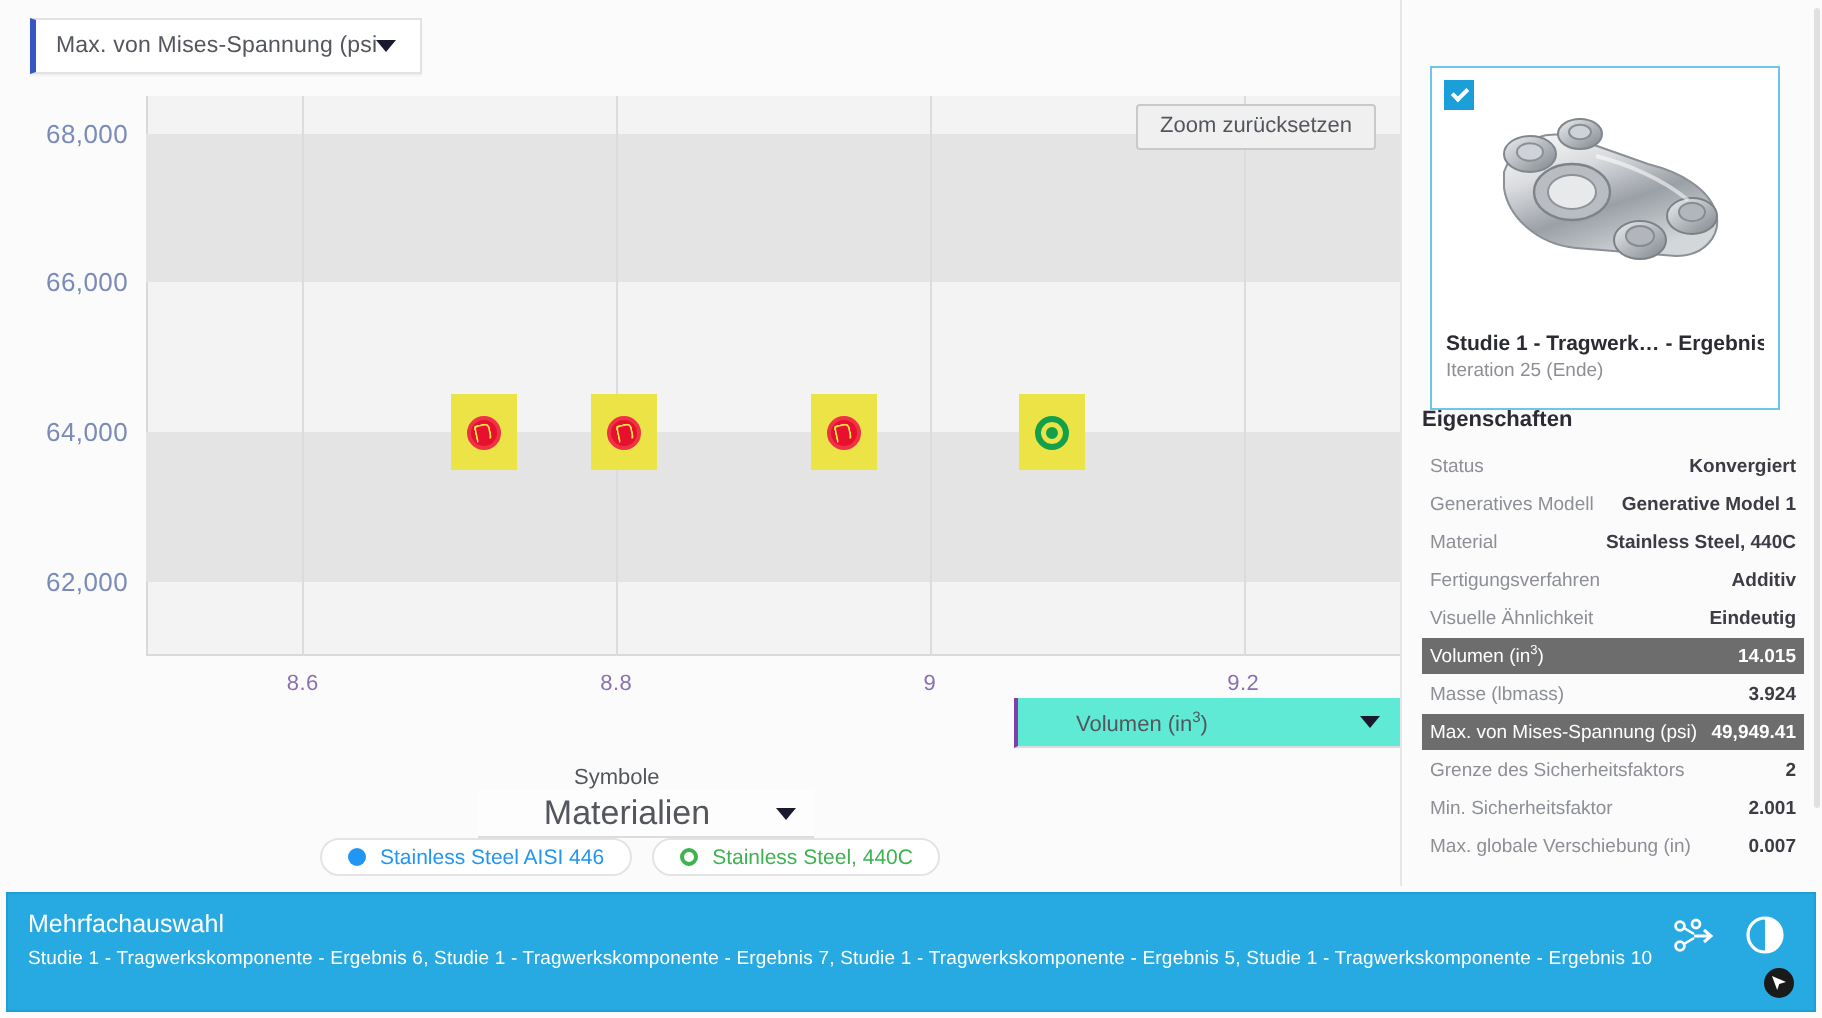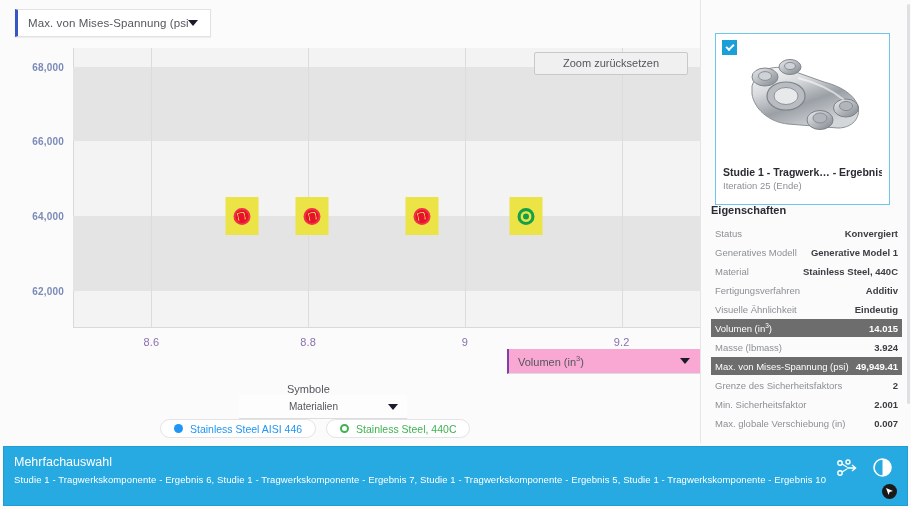--- a/index.html
+++ b/index.html
@@ -32,24 +32,23 @@
     border-right: 5.5px solid transparent;
     border-top: 6.5px solid #1a1a2e;
     margin-right: 12px;
   }
 
   
   .chart-area { position: absolute; left: 0; top: 40px; width: 700px; height: 300px; }
   .y-labels { position: absolute; left: 0; top: 0; width: 72px; height: 288px; }
   .y-tick {
     position: absolute; right: 8px;
-    font-size: 10px; color: #7b8bb8;
+    font-size: 13px; color: #7b8bb8;
     transform: translateY(-50%);
     letter-spacing: .2px;
-    font-weight: bold;
   }
   .plot {
     position: absolute; left: 73px; top: 8px;
     width: 627px; height: 280px;
     background: #f3f3f4;
     overflow: hidden;
   }
   .band { position: absolute; left: 0; width: 100%; background: #e4e4e5; }
   .vgrid { position: absolute; top: 0; bottom: 0; width: 1px; background: #dcdcde; }
   .plot-edge-l { position:absolute; left:0; top:0; bottom:0; width:1px; background:#d9d9db; }
@@ -86,47 +85,47 @@
   .x-labels { position: absolute; left: 73px; top: 296px; width: 627px; height: 20px; }
   .x-tick {
     position: absolute; top: 0;
     font-size: 11px; color: #8b6fb0;
     transform: translateX(-50%);
     letter-spacing: .2px;
   }
 
   .reset-zoom {
     position: absolute; right: 12px; top: 12px;
-    padding: 4px 28px 5px;
+    padding: 4px 11px 5px;
     font-size: 11px; color: #53565c;
     background: #f0f0f1; border: 1px solid #c9c9cc;
     border-radius: 2px; white-space: nowrap;
   }
 
   
   .vol-select {
     position: absolute; left: 507px; top: 349px;
     width: 193px; height: 25px;
-    background: #f9a8d4;
+    background: #5eead4;
     border-bottom: 1px solid #dcdcde;
     border-left: 2.5px solid #7e3fa8;
-    display: flex; align-items: center;
+    display: flex; align-items: center; padding-left: 20px;
   }
   .vol-select .lbl { flex: 1; padding-left: 9px; font-size: 11px; color: #53565c; }
   .vol-select .lbl sup { font-size: 7.5px; }
   .vol-select .caret { border-top-width: 6px; border-left-width: 5px; border-right-width: 5px; margin-right: 10px; }
 
   .sym-row { position: absolute; left: 239px; top: 383px; display: flex; align-items: center; flex-direction: column; }
   .sym-label { font-size: 11px; color: #53565c; width: 72px; }
   .sym-select {
     width: 168px; height: 24px;
     background: #fdfdfd; border-bottom: 1px solid #dcdcde;
     display: flex; align-items: center;
   }
-  .sym-select .lbl { flex: 1; text-align: center; font-size: 10px; color: #53565c; }
+  .sym-select .lbl { flex: 1; text-align: center; font-size: 17px; color: #53565c; }
   .sym-select .caret { border-top-width: 6px; border-left-width: 5px; border-right-width: 5px; margin-right: 9px; }
 
   
   .legend { position: absolute; left: 160px; top: 419px; display: flex; gap: 10px; }
   .legend-item {
     display: flex; align-items: center; gap: 7px;
     height: 19px; padding: 0 13px;
     border: 1px solid #e4e4e6; border-radius: 10px;
     background: #ffffff;
     font-size: 10.5px; white-space: nowrap;

